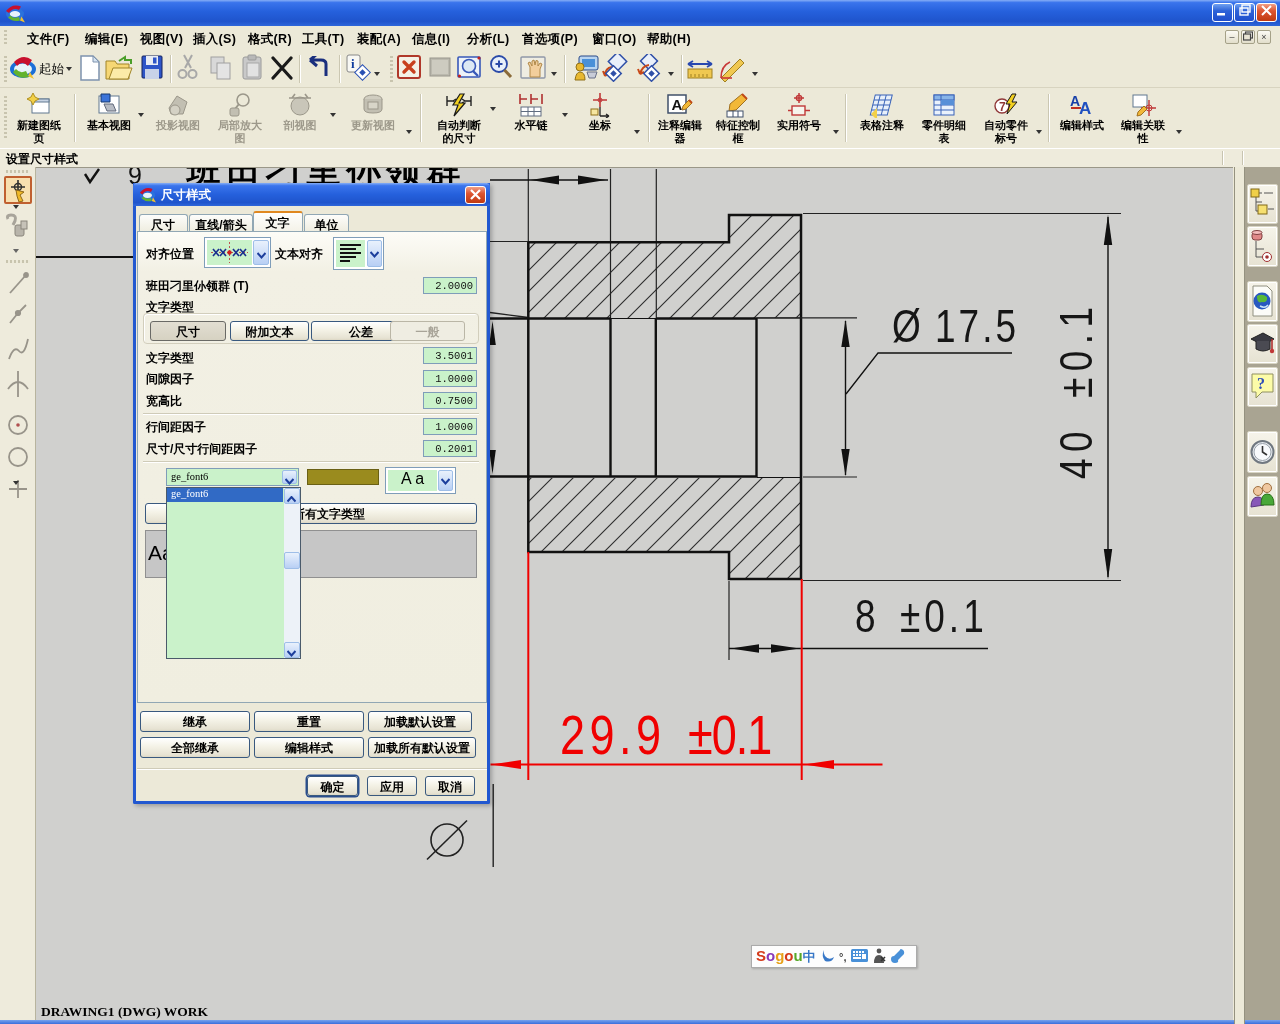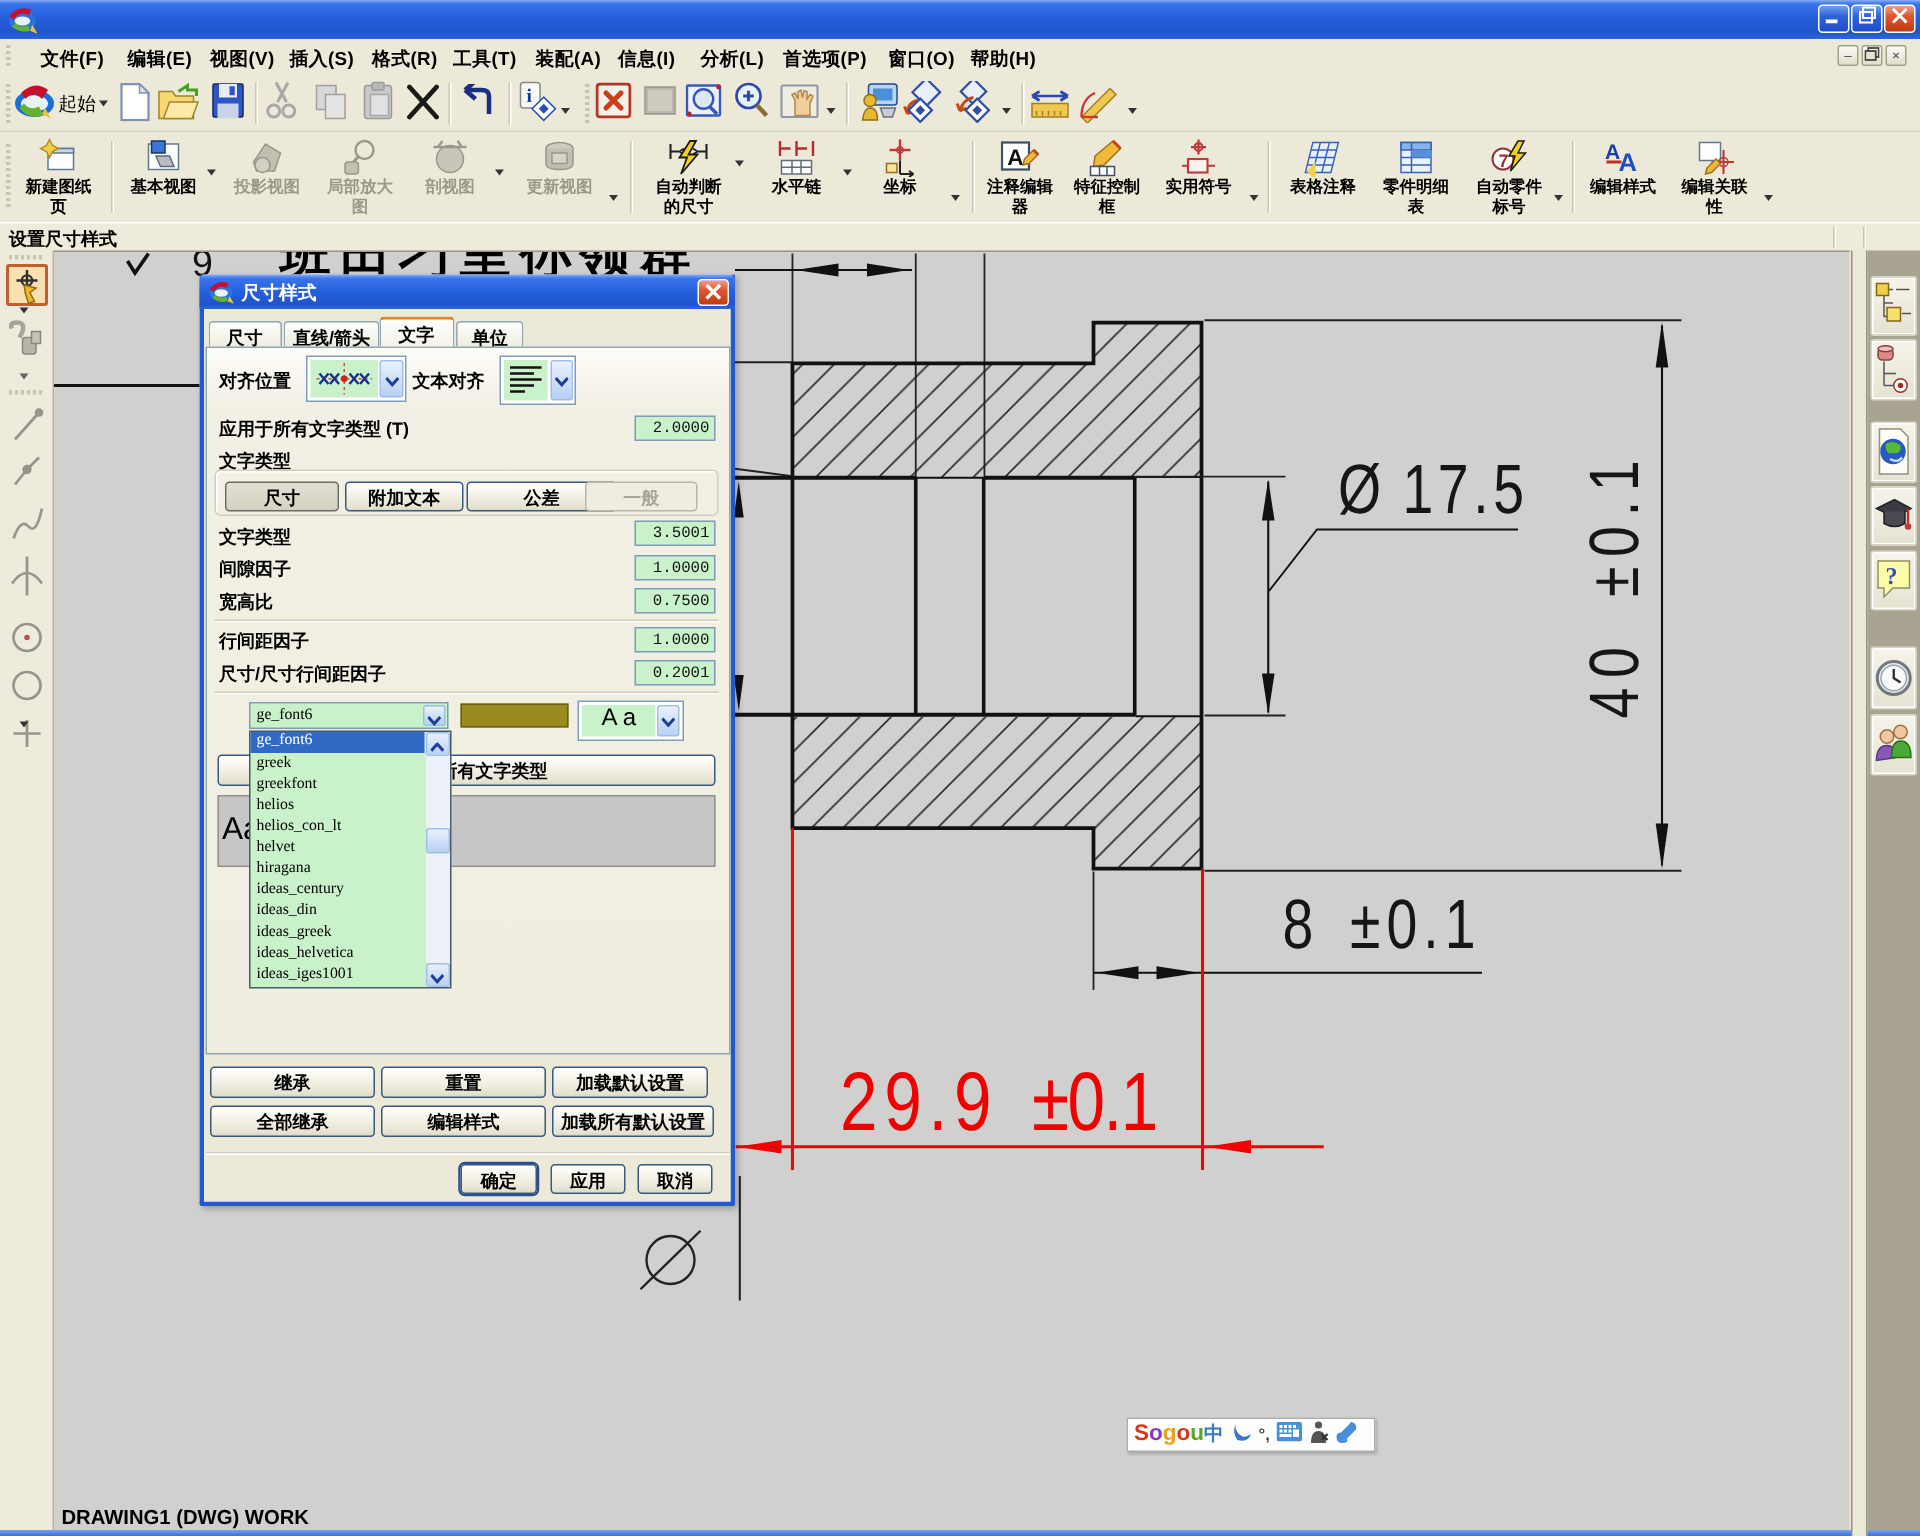--- a/index.html
+++ b/index.html
@@ -29,21 +29,21 @@
 #prompt{left:0;top:148px;width:1280px;height:19px;background:#EEEBDC;border-top:1px solid #fff;font-size:12px;font-weight:bold;padding:2px 0 0 6px}
 
 #ltb{left:0;top:167px;width:36px;height:857px;background:#EEEBDC;border-right:1px solid #B8B49E}
 
 #draw{left:36px;top:167px;width:1197px;height:854px;background:#D0D0CE;overflow:hidden;border-top:1px solid #9A9788}
 
 #rcol{left:1245px;top:167px;width:35px;height:854px;background:#A9A492}
 #redge{left:1234px;top:167px;width:11px;height:857px;background:#ECE9D8;border-left:1px solid #94917F;border-right:1px solid #94917F;z-index:2}
 .rbtn{position:absolute;left:2px;width:31px;border:1px solid #D8D5C4;border-radius:2px;background:linear-gradient(180deg,#F6F4EA,#E6E2D2);box-shadow:inset 0 0 0 1px #fff}
 
-#stat{left:41px;top:1004px;font-size:13.5px;font-weight:bold;color:#000;font-family:Liberation Sans, sans-serif}
+#stat{left:41px;top:1004px;font-size:13.5px;font-weight:bold;color:#000;font-family:Liberation Serif, serif}
 #taskbar{left:0;top:1020px;width:1280px;height:4px;background:linear-gradient(180deg,#77A3EE,#3A6EDC)}
 
 .btn{position:absolute;border:1px solid #39597F;border-radius:3px;background:linear-gradient(180deg,#FFFFFF,#F4F2E6 45%,#E6E2D2 90%,#DCD7C4);font-size:12px;text-align:center;color:#000;font-weight:bold}
 .fld{position:absolute;width:54px;height:17px;border:1px solid #7F9DB9;background:#CAF2CA;font-family:"Liberation Mono",monospace;font-size:10.5px;text-align:right;padding:2px 3px 0 0;color:#111}
 .lbl{position:absolute;font-size:12px;color:#000;white-space:nowrap;font-weight:bold}
 .grv{position:absolute;height:2px;border-top:1px solid #CFCBB8;border-bottom:1px solid #FFF}
 
 #dlg{left:133px;top:183px;width:357px;height:621px;background:#ECE9D8;border:3px solid #2258D0;border-top:none;border-radius:0 0 2px 2px;box-shadow:2px 2px 4px rgba(0,0,0,.25)}
 #dtitle{left:130px;top:183px;width:363px;height:23px;background:linear-gradient(180deg,#86AEF6 0%,#3A74EC 12%,#2560DC 50%,#1F54CC 85%,#2E66DA 100%);border-radius:4px 4px 0 0;color:#fff;font-weight:bold;font-size:12.5px}
 .tab{position:absolute;top:213.5px;height:17px;border:1px solid #91A7B4;border-bottom:none;border-radius:3px 3px 0 0;background:linear-gradient(180deg,#FDFDFB,#EFEDE0);font-size:12px;text-align:center;padding-top:2px;font-weight:bold}
@@ -550,21 +550,21 @@
    <svg width="29" height="27" viewBox="0 0 29 27">
             <g stroke="#111" stroke-width="1.8">
               <path d="M4 5 H25 M4 9 H20 M4 13 H25 M4 17 H20 M4 21 H14"></path>
             </g>
           </svg>
   </div>
   <div class="chv" style="left:33px;top:2px;width:15px;height:27px"><svg width="9" height="7" viewBox="0 0 9 7" style="margin-top:10px">
             <path d="M0.5 1 L4.5 5.5 L8.5 1" fill="none" stroke="#1C3E9C" stroke-width="2"></path>
           </svg></div>
  </div>
- <span class="lbl" style="left:146px;top:278px">应用于所有文字类型 (T)</span>
+ <span class="lbl" style="left:146px;top:278px">班田刁里仦领群 (T)</span>
  <span class="fld" style="left:423px;top:277px">2.0000</span>
  <span class="lbl" style="left:146px;top:299px">文字类型</span>
  <div class="ab" style="left:143px;top:313px;width:336px;height:31px;border:1px solid #D2CEBC;border-radius:4px;box-shadow:inset 1px 1px 0 #fff"></div>
  <span class="btn" style="left:150px;top:320.5px;width:76px;height:20px;background:linear-gradient(180deg,#E2DED2,#D6D2C2);border-color:#6A6A66;padding-top:2px">尺寸</span>
  <span class="btn" style="left:230px;top:320.5px;width:79px;height:20px;padding-top:2px">附加文本</span>
  <span class="btn" style="left:311px;top:320.5px;width:100px;height:20px;padding-top:2px">公差</span>
  <span class="btn" style="left:390px;top:320.5px;width:75px;height:20px;padding-top:2px;color:#A8A498;border-color:#BAB6A6;background:#EFEDE2">一般</span>
  <span class="lbl" style="left:146px;top:350px">文字类型</span>
       <span class="fld" style="left:423px;top:347px">3.5001</span>
  <span class="lbl" style="left:146px;top:371px">间隙因子</span>
@@ -587,21 +587,20 @@
  <div class="ab" style="left:385px;top:467px;width:71px;height:27px;background:#fff;border:1px solid #7F9DB9">
   <div class="ab" style="left:2px;top:2px;width:49px;height:21px;background:#CAF2CA;font-size:16px;text-align:center">A a</div>
   <div class="chv" style="left:52px;top:2px;width:15px;height:21px"><svg width="9" height="7" viewBox="0 0 9 7" style="margin-top:7px">
             <path d="M0.5 1 L4.5 5.5 L8.5 1" fill="none" stroke="#1C3E9C" stroke-width="2"></path>
           </svg></div>
  </div>
  <span class="btn" style="left:145px;top:503px;width:332px;height:21px;padding-top:2px">应用于所有文字类型</span>
  <div class="ab" style="left:145px;top:529.5px;width:332px;height:48px;background:#C6C6C6;border:1px solid #909090;font-size:21px;padding:10px 0 0 2px;color:#000">AaBbCc</div>
  <div class="ab" id="list" style="left:166px;top:486.5px;width:134.5px;height:172px;background:#CAF2CA;border:1px solid #4A5A6A">
   <div class="mono ab" style="left:0;top:0;width:116px;height:14.3px;background:#316AC5;color:#fff;font-size:10.5px;padding-left:4px">ge_font6</div>
-  <div class="mono" style="position:absolute;left:4px;top:14.3px;font-size:10.5px;line-height:14.1px;color:#000">greek<br>greekfont<br>helios<br>helios_con_lt<br>helvet<br>hiragana<br>ideas_century<br>ideas_din<br>ideas_greek<br>ideas_helvetica<br>ideas_iges1001</div>
   <div class="ab" style="right:0;top:0;width:16px;height:170px;background:#EDF2F8">
    <div class="chv" style="left:0;top:0;width:16px;height:16px"><svg width="9" height="7" viewBox="0 0 9 7" style="margin-top:4px">
               <path d="M0.5 5.5 L4.5 1 L8.5 5.5" fill="none" stroke="#1C3E9C" stroke-width="2"></path>
             </svg></div>
    <div class="chv" style="left:0;bottom:0;width:16px;height:16px"><svg width="9" height="7" viewBox="0 0 9 7" style="margin-top:4px">
               <path d="M0.5 1 L4.5 5.5 L8.5 1" fill="none" stroke="#1C3E9C" stroke-width="2"></path>
             </svg></div>
    <div class="chv" style="left:0;top:64px;width:16px;height:17px"></div>
   </div>
  </div>

